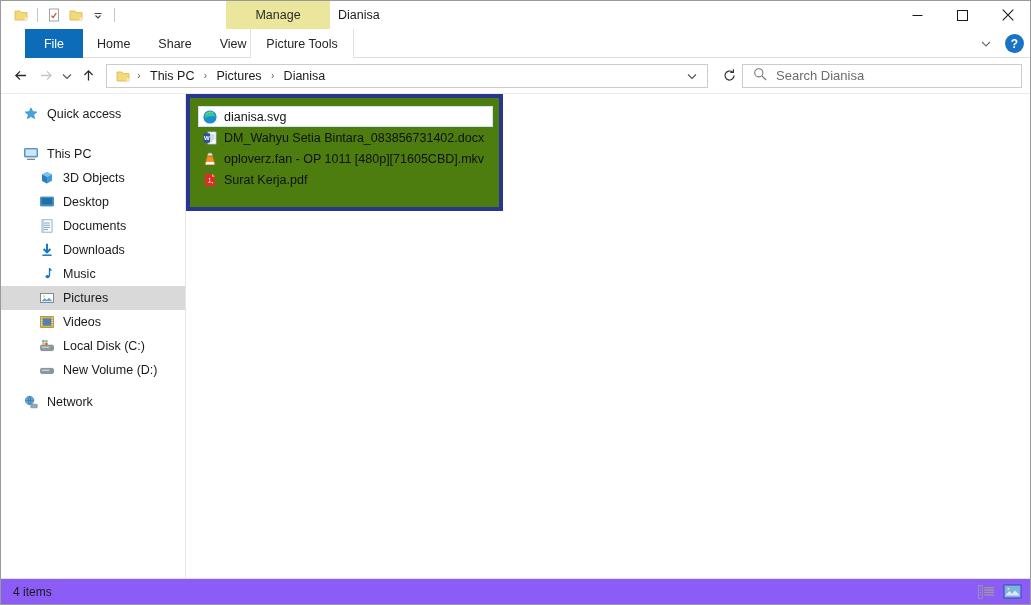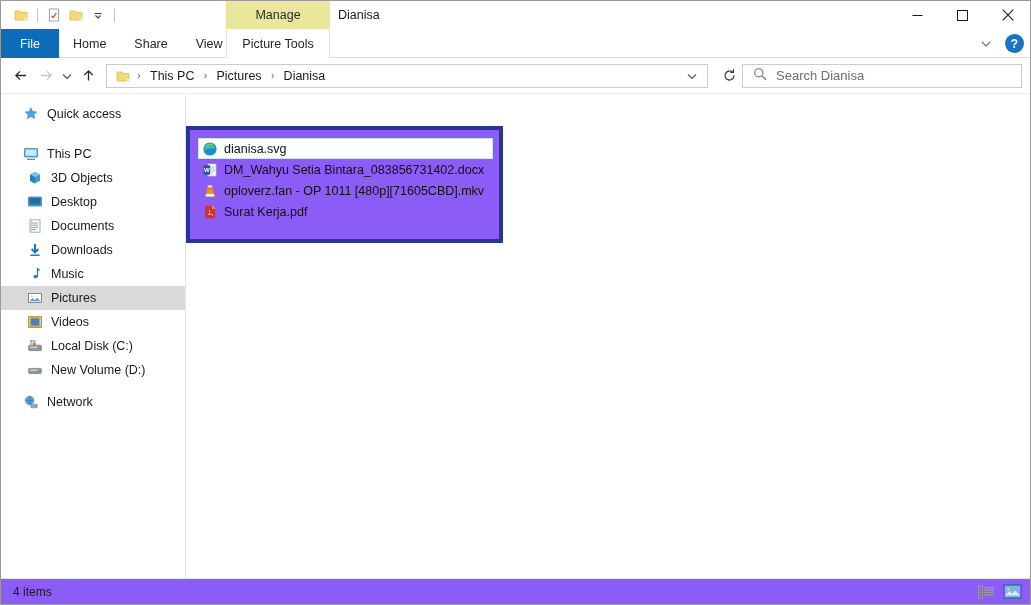--- a/index.html
+++ b/index.html
@@ -57,20 +57,21 @@
   .wc svg { display: block; }
 
   
   .ribbonbar {
     position: relative;
     height: 29px;
     flex: 0 0 29px;
     background: #ffffff;
     display: flex; align-items: stretch;
     border-bottom: 1px solid #dedede;
+    margin-left: 24px;
   }
   .tab {
     display: flex; align-items: center; justify-content: center;
     font-size: 12.5px; color: #262626;
     padding: 0 14px;
     height: 29px;
   }
   .tab.file {
     background: #0d6cb9; color: #ffffff;
     min-width: 58px;
@@ -161,44 +162,43 @@
     padding-top: 8px;
     overflow: hidden;
   }
   .nav-item {
     height: 24px;
     display: flex; align-items: center;
     font-size: 12.5px; color: #1a1a1a;
     padding-left: 22px; gap: 8px;
     white-space: nowrap;
   }
-  .nav-item.indent { padding-left: 26px; }
+  .nav-item.indent { padding-left: 38px; }
   .nav-item.selected { background: #d9d9d9; }
   .nav-item .ico {
     width: 16px; height: 16px;
     display: flex; align-items: center; justify-content: center;
     flex: 0 0 16px;
   }
   .nav-gap { height: 8px; }
 
   
   .content {
     flex: 1 1 auto;
     position: relative;
     background: #ffffff;
     overflow: hidden;
   }
   .highlight-box {
     position: absolute;
     left: 0px; top: 0px;
     width: 317px; height: 117px;
     border: 4px solid #28368f;
-    background: #8b5cf6;
+    background: #4d7c0f;
     padding: 8px 6px 6px 8px;
-    margin-top: 32px;
   }
   .file-item {
     height: 21px;
     display: flex; align-items: center;
     gap: 6px;
     font-size: 12.5px; color: #111111;
     padding-left: 3px;
     border: 1px solid transparent;
     white-space: nowrap;
   }

